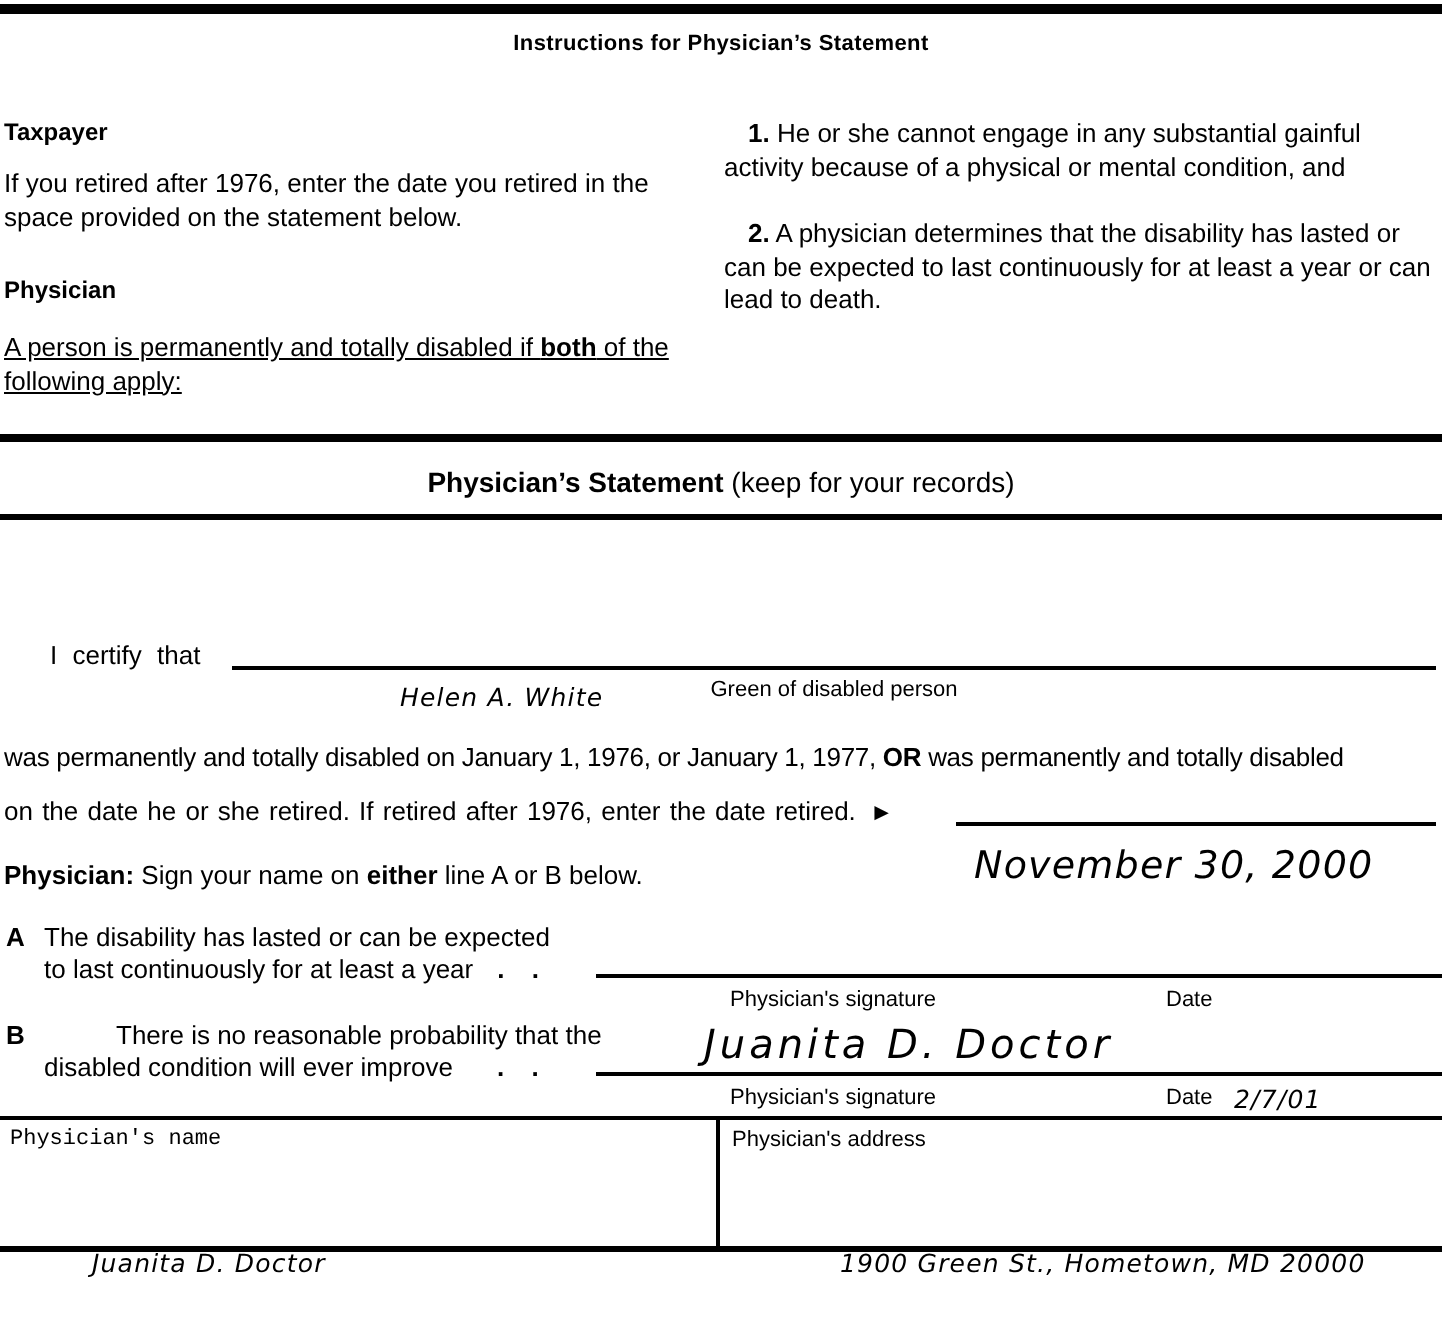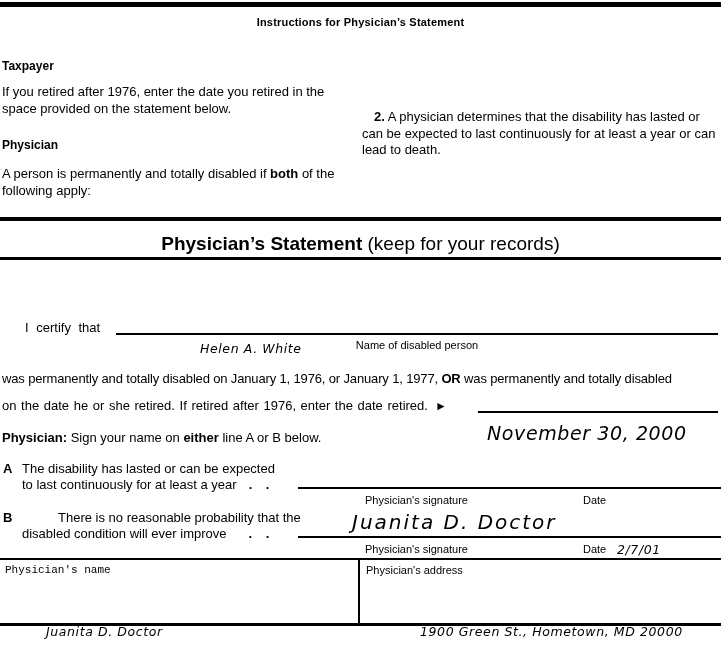--- a/index.html
+++ b/index.html
@@ -29,38 +29,41 @@
 
   <div class="rule" style="left:0;top:2px;width:721px;height:5px;"></div>
 
   <div class="abs h1 center" style="top:16px;">
     <span>Instructions for Physician’s Statement</span>
   </div>
 
   <div class="abs h2" style="left:2px;top:59px;">Taxpayer</div>
   <div class="abs t13" style="left:2px;top:84px;width:352px;">If you retired after 1976, enter the date you retired in the space provided on the statement below.</div>
   <div class="abs h2" style="left:2px;top:138px;">Physician</div>
-  <div class="abs t13" style="left:2px;top:166px;width:352px;">
+  <div class="abs t13" style="left:2px;top:166px;width:352px;text-decoration:underline;">
     <span>A person is permanently and totally disabled if </span><span class="b">both</span><span> of the following apply:</span>
   </div>
 
+  <div class="abs t13" style="left:362px;top:59px;width:357px;text-indent:12px;">
+    <span class="b">1.</span> <span>He or she cannot engage in any substantial gainful activity because of a physical or mental condition, and</span>
+  </div>
   <div class="abs t13" style="left:362px;top:109px;width:357px;text-indent:12px;">
     <span class="b">2.</span> <span>A physician determines that the disability has lasted or can be expected to last continuously for at least a year or can lead to death.</span>
   </div>
 
   <div class="rule" style="left:0;top:217px;width:721px;height:4px;"></div>
-  <div class="abs center" style="top:233px;font-size:19px;">
+  <div class="abs center" style="top:233px;font-size:14px;">
     <span class="b">Physician’s Statement</span><span> (keep for your records)</span>
   </div>
   <div class="rule" style="left:0;top:257px;width:721px;height:3px;"></div>
 
   <div class="abs t13" style="left:25px;top:320px;word-spacing:4px;">I certify that</div>
   <div class="abs hand" style="left:200px;top:313px;font-size:12.5px;">Helen A. White</div>
   <div class="rule" style="left:116px;top:333px;width:602px;height:2px;"></div>
-  <div class="abs t11" style="left:116px;top:339px;width:602px;text-align:center;">Name of disabled person</div>
+  <div class="abs t11" style="left:116px;top:339px;width:602px;text-align:center;">Green of disabled person</div>
 
   <div class="abs t13 nowrap tight" style="left:2px;top:371px;">
     <span>was permanently and totally disabled on January 1, 1976, or January 1, 1977, </span><span class="b">OR</span><span> was permanently and totally disabled</span>
   </div>
   <div class="abs t13 nowrap" style="left:2px;top:398px;word-spacing:1px;">
     <span>on the date he or she retired. If retired after 1976, enter the date retired.</span><span class="arrow">►</span>
   </div>
   <div class="abs hand" style="left:487px;top:394px;font-size:19px;">November 30, 2000</div>
   <div class="rule" style="left:478px;top:411px;width:240px;height:2px;"></div>
 

